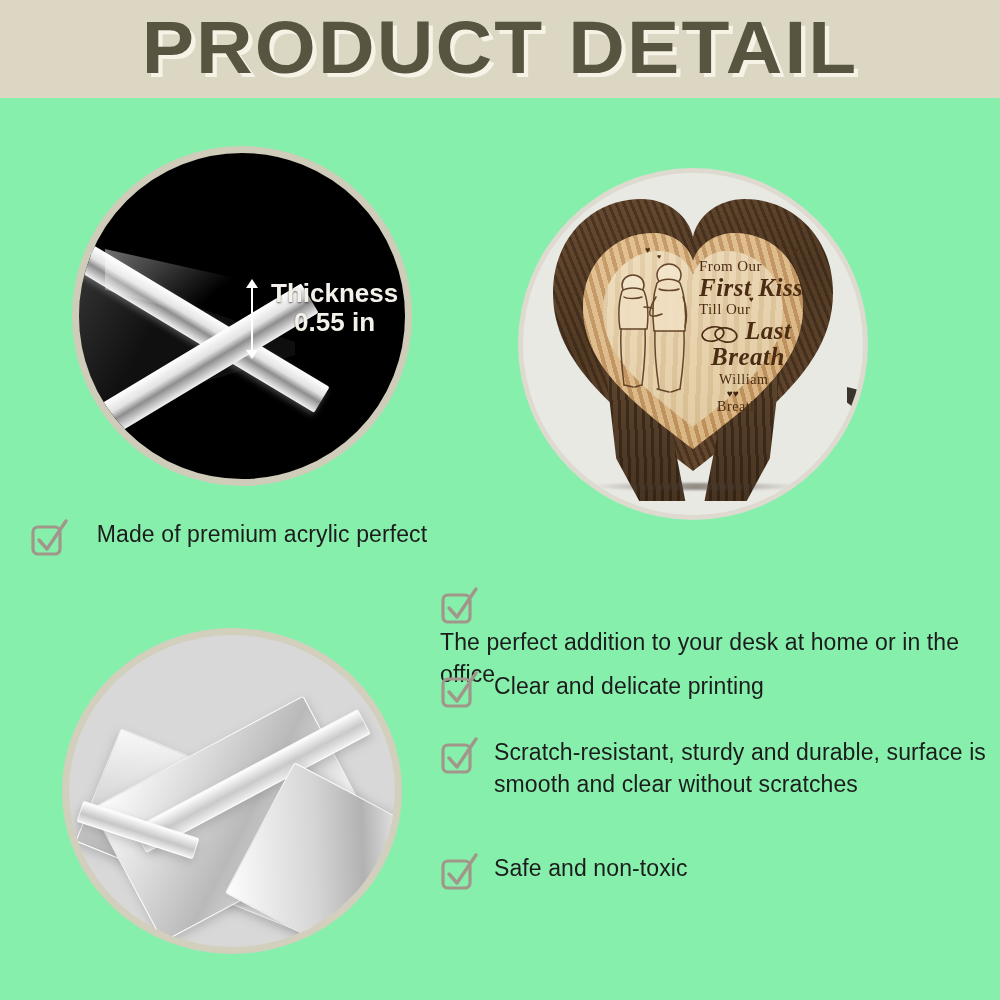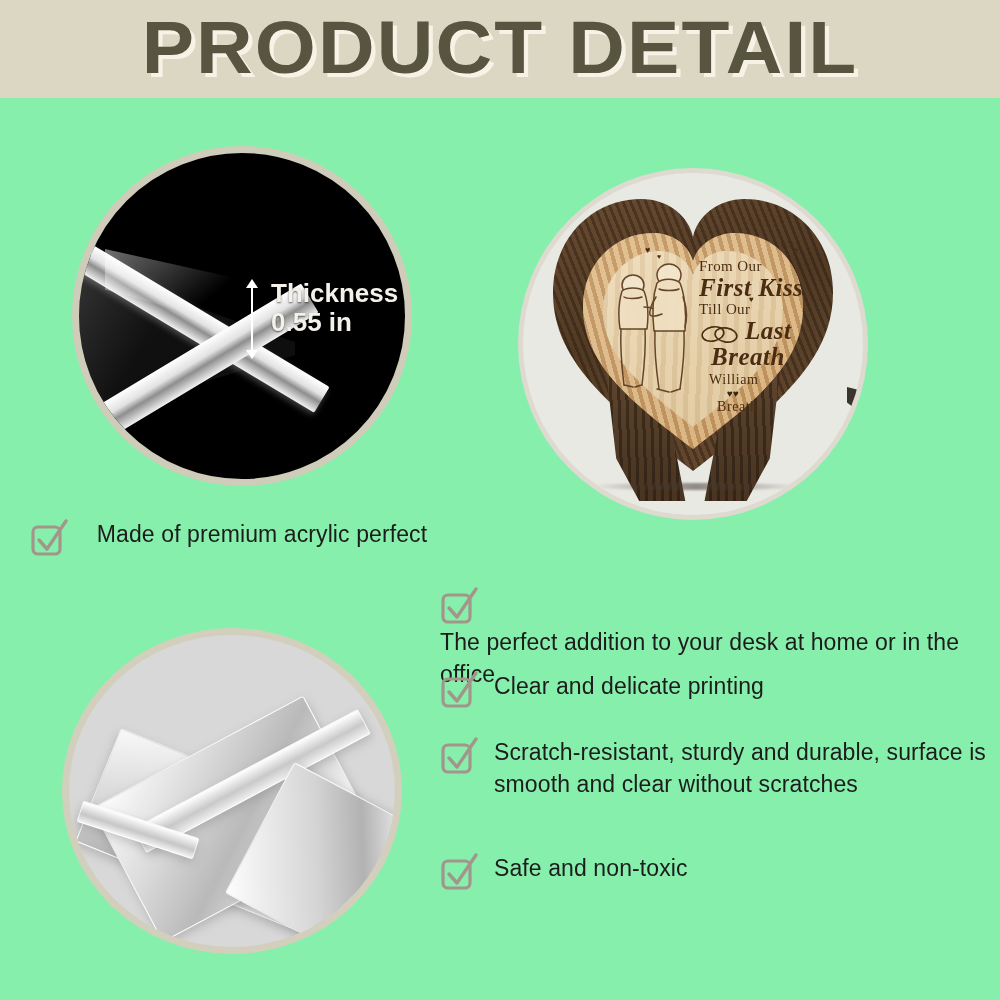--- a/index.html
+++ b/index.html
@@ -87,20 +87,21 @@
     content:"";position:absolute;left:-5px;width:0;height:0;
     border-left:6px solid transparent;border-right:6px solid transparent;
   }
   .thk-arrow:before{top:-8px;border-bottom:9px solid #fff;}
   .thk-arrow:after{bottom:-8px;border-top:9px solid #fff;}
   .thk-label{
     position:absolute;left:192px;top:126px;
     color:#f3f1e9;font-size:26px;font-weight:600;line-height:29px;
     font-family:"Liberation Sans",sans-serif;
     text-shadow:0 1px 2px rgba(0,0,0,.6);
+    text-align:center;
   }
 
   
   .sheet{
     position:absolute;
     background:linear-gradient(145deg,#ffffff 0%,#dadada 30%,#b9b9b9 55%,#f4f4f4 85%);
     border:1px solid rgba(255,255,255,.7);
     box-shadow:0 4px 10px rgba(120,120,120,.35);
   }
   .sh1{left:44px;top:108px;width:238px;height:150px;transform:rotate(-28deg);border-radius:3px;}
@@ -249,21 +250,21 @@
         <ellipse cx="14" cy="11" rx="11" ry="7" fill="none" stroke="#4a2c12" stroke-width="1.6" transform="rotate(-12 14 11)"></ellipse>
         <ellipse cx="27" cy="12" rx="11" ry="7" fill="none" stroke="#4a2c12" stroke-width="1.6" transform="rotate(10 27 12)"></ellipse>
       </svg>
 
       <div class="plq-text">
         <div class="pt-from">From Our</div>
         <div class="pt-script">First Kiss</div>
         <div class="pt-till">Till Our</div>
         <div class="pt-script" style="margin-left:46px;">Last</div>
         <div class="pt-script" style="margin-left:12px;">Breath</div>
-        <div class="pt-name" style="margin-top:2px;margin-left:10px;">William</div>
+        <div class="pt-name" style="margin-top:2px;margin-left:20px;">William</div>
         <div class="mini-heart" style="margin-left:28px;">♥♥</div>
         <div class="pt-name" style="margin-left:18px;">Breath</div>
       </div>
 
       <div class="plq-shadow"></div>
     </div>
     <div class="stand-notch"></div>
   </div>
 
   <div class="circle c-sheets">

